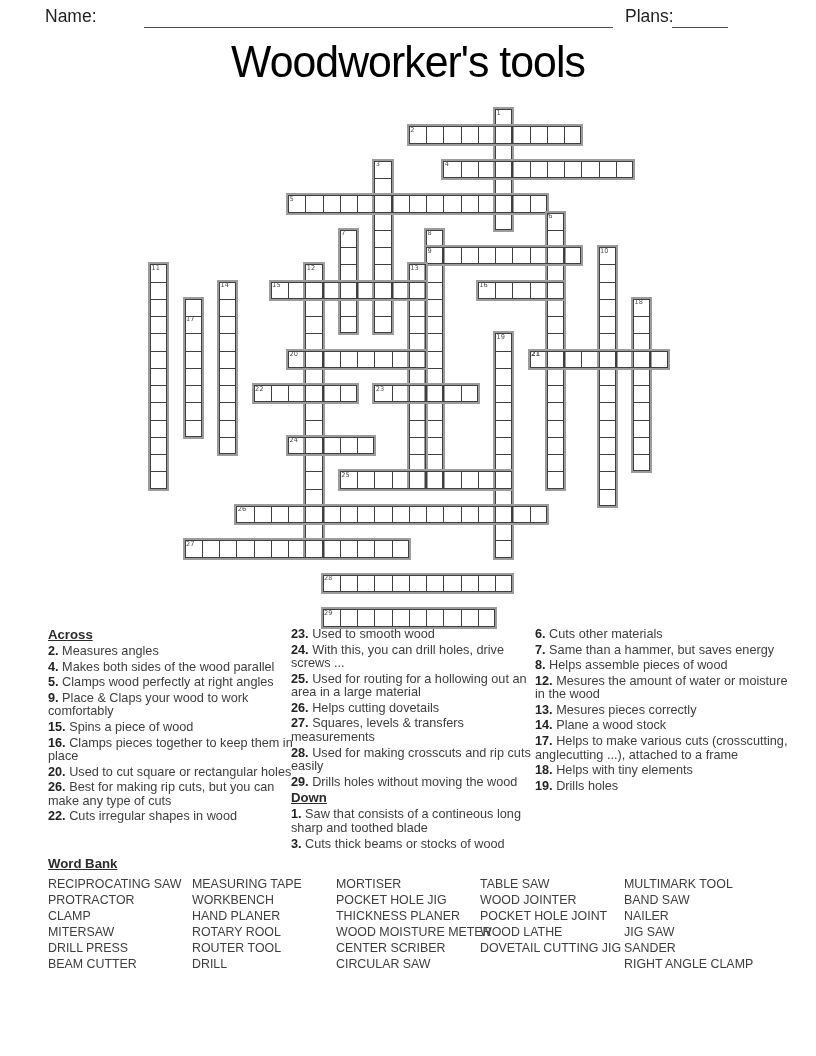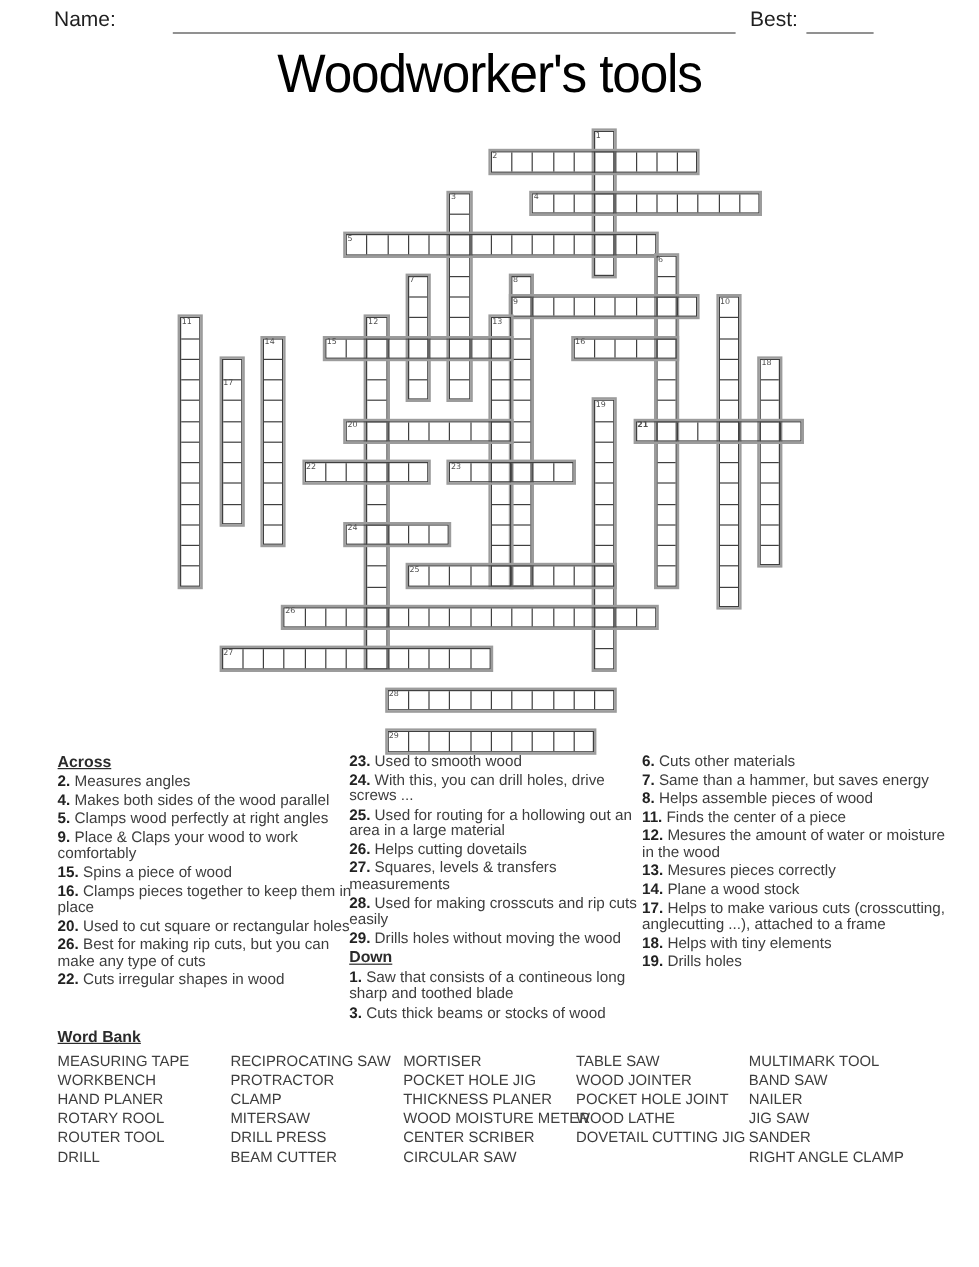--- a/index.html
+++ b/index.html
@@ -32,21 +32,21 @@
   .wb-cols{display:flex;}
   .wb-col{width:144px;flex:0 0 144px;}
   .wb-word{font-size:12.4px;line-height:16px;color:#3d3d3d;white-space:nowrap;}
 </style>
 </head>
 <body>
 
 <div class="hdr">
   <span class="lbl">Name:</span>
   <span class="name-line"></span>
-  <span class="lbl date-lbl">Best:</span>
+  <span class="lbl date-lbl">Plans:</span>
   <span class="date-line"></span>
 </div>
 
 <div class="title">Woodworker's tools</div>
 
 <div id="grid">
     <div class="word" style="left: 495px; top: 109px; width: 17.25px; height: 120.75px;">
       <span class="sep" style="top: 16.25px; left: 0px; height: 1px; width: 100%;"></span>
       <span class="sep" style="top: 33.5px; left: 0px; height: 1px; width: 100%;"></span>
       <span class="sep" style="top: 50.75px; left: 0px; height: 1px; width: 100%;"></span>
@@ -435,48 +435,47 @@
       <div class="clue"><b>28.</b> Used for making crosscuts and rip cuts easily</div>
       <div class="clue"><b>29.</b> Drills holes without moving the wood</div>
       <div class="clue-head">Down</div>
       <div class="clue"><b>1.</b> Saw that consists of a contineous long sharp and toothed blade</div>
       <div class="clue"><b>3.</b> Cuts thick beams or stocks of wood</div>
     </div>
     <div class="clue-col" style="left: 535px; top: 628px; width: 258px;">
       <div class="clue"><b>6.</b> Cuts other materials</div>
       <div class="clue"><b>7.</b> Same than a hammer, but saves energy</div>
       <div class="clue"><b>8.</b> Helps assemble pieces of wood</div>
-      <div class="clue"><b>11.</b> Finds the center of a piece</div>
       <div class="clue"><b>12.</b> Mesures the amount of water or moisture in the wood</div>
       <div class="clue"><b>13.</b> Mesures pieces correctly</div>
       <div class="clue"><b>14.</b> Plane a wood stock</div>
       <div class="clue"><b>17.</b> Helps to make various cuts (crosscutting, anglecutting ...), attached to a frame</div>
       <div class="clue"><b>18.</b> Helps with tiny elements</div>
       <div class="clue"><b>19.</b> Drills holes</div>
     </div>
   </div>
 
 <div id="wordbank">
   <div class="wb-head">Word Bank</div>
   <div class="wb-cols">
+      <div class="wb-col">
+        <div class="wb-word">RECIPROCATING SAW</div>
+        <div class="wb-word">PROTRACTOR</div>
+        <div class="wb-word">CLAMP</div>
+        <div class="wb-word">MITERSAW</div>
+        <div class="wb-word">DRILL PRESS</div>
+        <div class="wb-word">BEAM CUTTER</div>
+      </div>
       <div class="wb-col">
         <div class="wb-word">MEASURING TAPE</div>
         <div class="wb-word">WORKBENCH</div>
         <div class="wb-word">HAND PLANER</div>
         <div class="wb-word">ROTARY ROOL</div>
         <div class="wb-word">ROUTER TOOL</div>
         <div class="wb-word">DRILL</div>
-      </div>
-      <div class="wb-col">
-        <div class="wb-word">RECIPROCATING SAW</div>
-        <div class="wb-word">PROTRACTOR</div>
-        <div class="wb-word">CLAMP</div>
-        <div class="wb-word">MITERSAW</div>
-        <div class="wb-word">DRILL PRESS</div>
-        <div class="wb-word">BEAM CUTTER</div>
       </div>
       <div class="wb-col">
         <div class="wb-word">MORTISER</div>
         <div class="wb-word">POCKET HOLE JIG</div>
         <div class="wb-word">THICKNESS PLANER</div>
         <div class="wb-word">WOOD MOISTURE METER</div>
         <div class="wb-word">CENTER SCRIBER</div>
         <div class="wb-word">CIRCULAR SAW</div>
       </div>
       <div class="wb-col">

